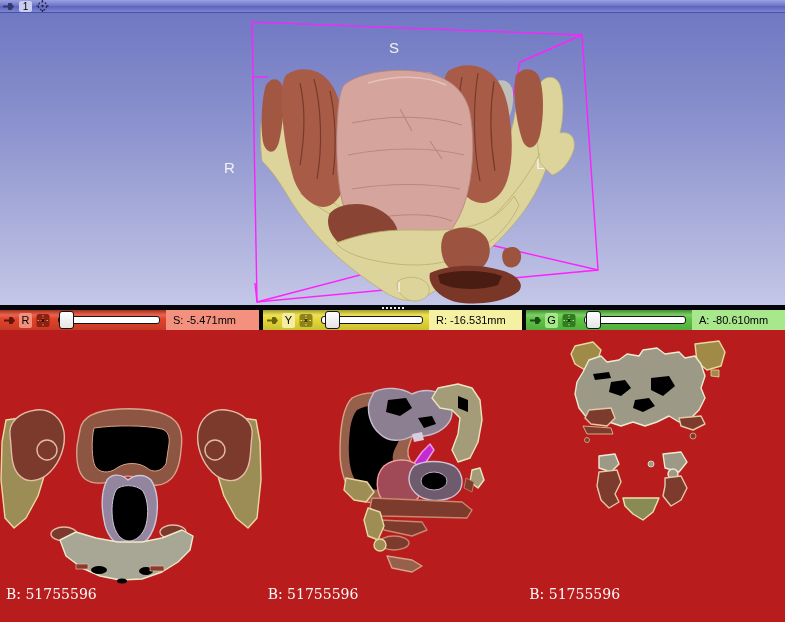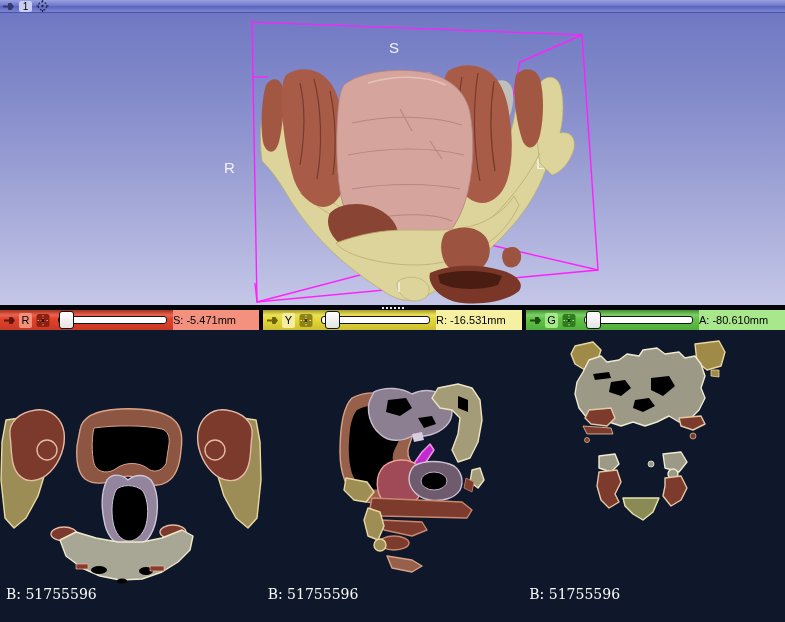--- a/index.html
+++ b/index.html
@@ -29,24 +29,24 @@
   .bar.green{--main:#5fc445;--light:#a9e78d;--dark:#2f7d1e;--badge:#a6e78a;}
   .letter-badge{min-width:13px;height:15px;background:var(--badge);border-radius:2px;
     font-size:11px;line-height:15px;text-align:center;color:#000;}
   .menu-icon{width:16px;height:15px;flex:none;}
   .slider{position:relative;flex:1;height:16px;margin:0 2px 0 3px;}
   .groove{position:absolute;left:1px;right:1px;top:4px;height:6px;background:#fff;
     border:1px solid #141414;border-radius:3px;}
   .handle{position:absolute;top:-1px;width:13px;height:16px;background:linear-gradient(#ffffff,#e4e4e4);
     border:1px solid #141414;border-radius:3px;}
   .value{flex:none;width:86px;align-self:stretch;background:var(--light);display:flex;
-    align-items:center;font-size:11px;color:#000;white-space:nowrap;}
+    align-items:center;padding-left:7px;font-size:11px;color:#000;white-space:nowrap;}
 
   
-  .slices{display:flex;height:292px;background:#0f172a;justify-content:flex-end;}
+  .slices{display:flex;height:292px;background:#b91c1c;justify-content:flex-end;}
   .slice{position:relative;flex:1;overflow:hidden;}
   .slice svg{position:absolute;left:0;top:0;}
   .corner-annotation{position:absolute;left:6px;bottom:20px;color:#fbfbfb;
     font-family:"DejaVu Serif","Liberation Serif",serif;font-size:14px;}
   .pin-icon{flex:none;}
 </style>
 </head>
 <body>
 
 <div class="app">

